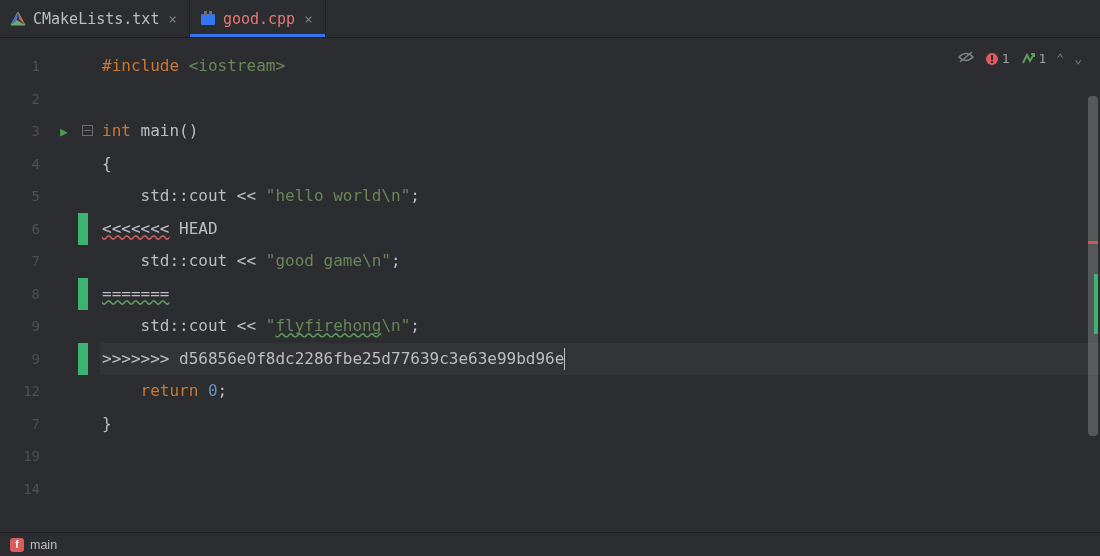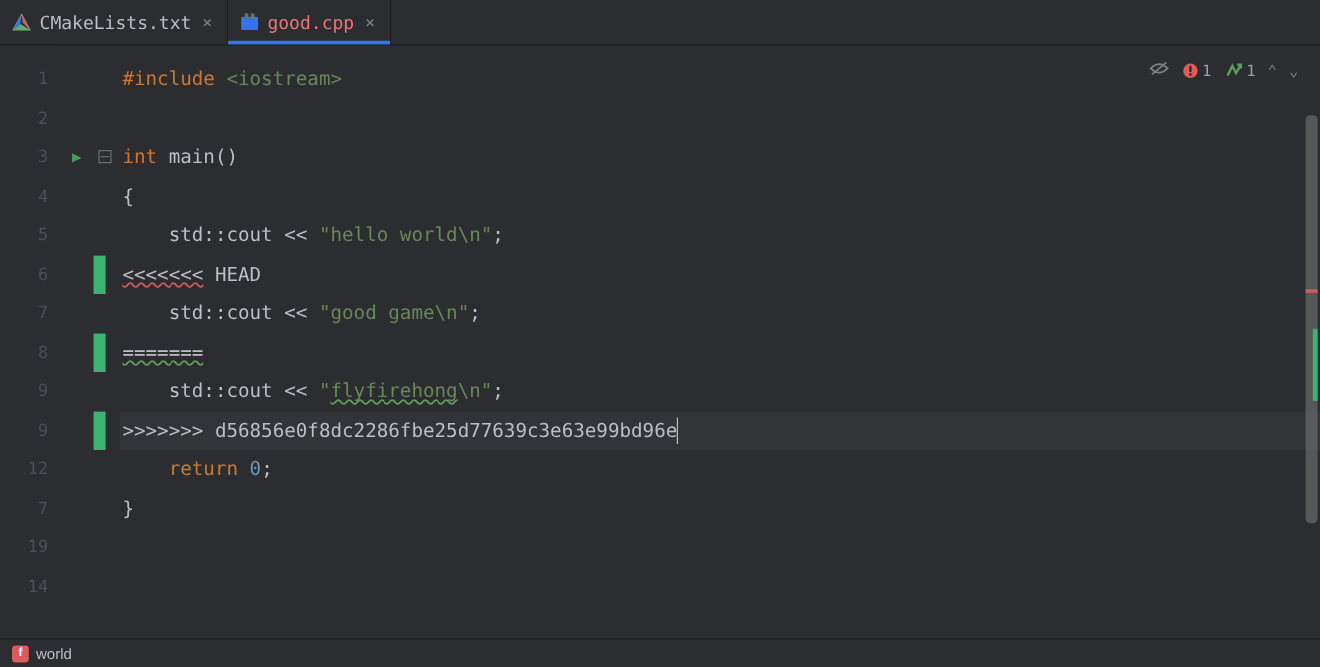--- a/index.html
+++ b/index.html
@@ -342,14 +342,14 @@
 
   <div class="scroll-track">
     <div class="scroll-thumb"></div>
     <div class="scroll-mark-red" style="top:145px;"></div>
     <div class="scroll-mark-green" style="top:178px;"></div>
   </div>
 </div>
 
 <div class="statusbar">
   <span class="branch-icon">f</span>
-  <span>world</span>
+  <span>main</span>
 </div>
 
 </body></html>

